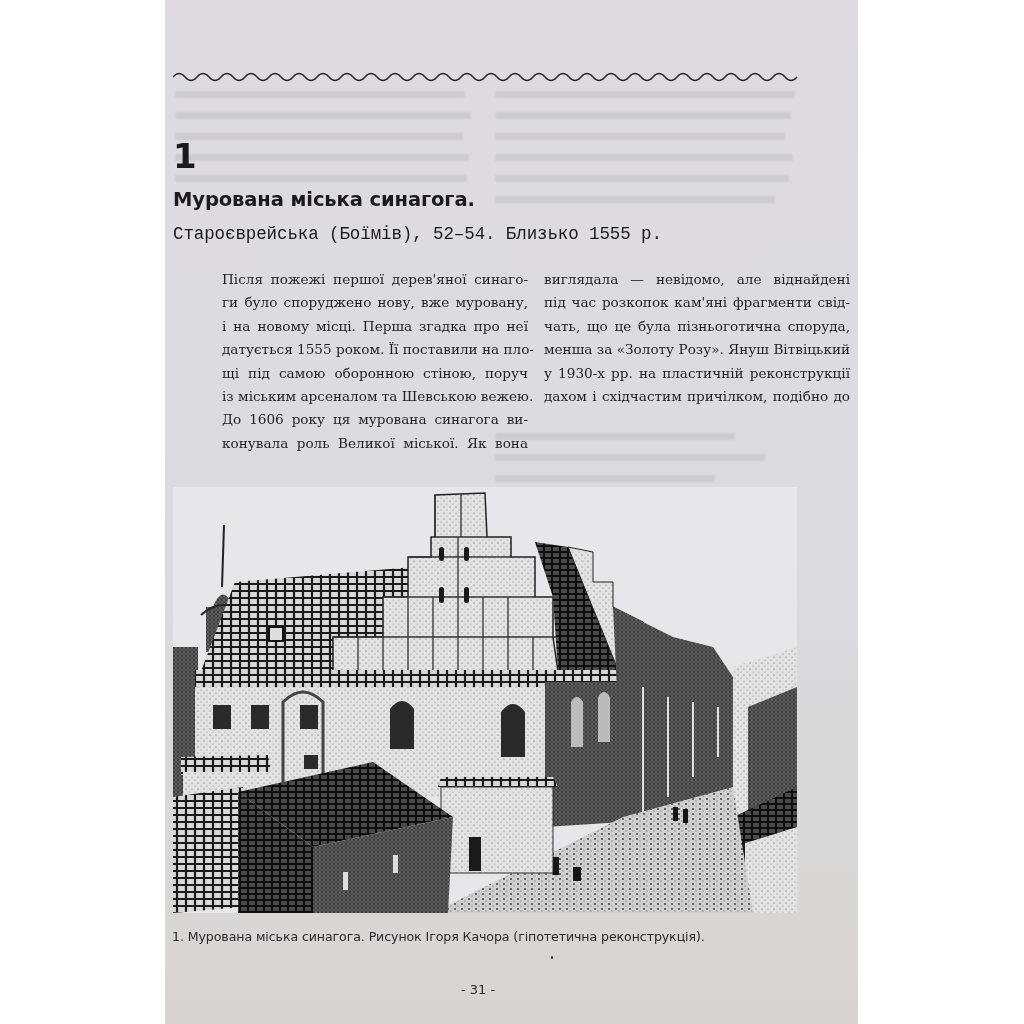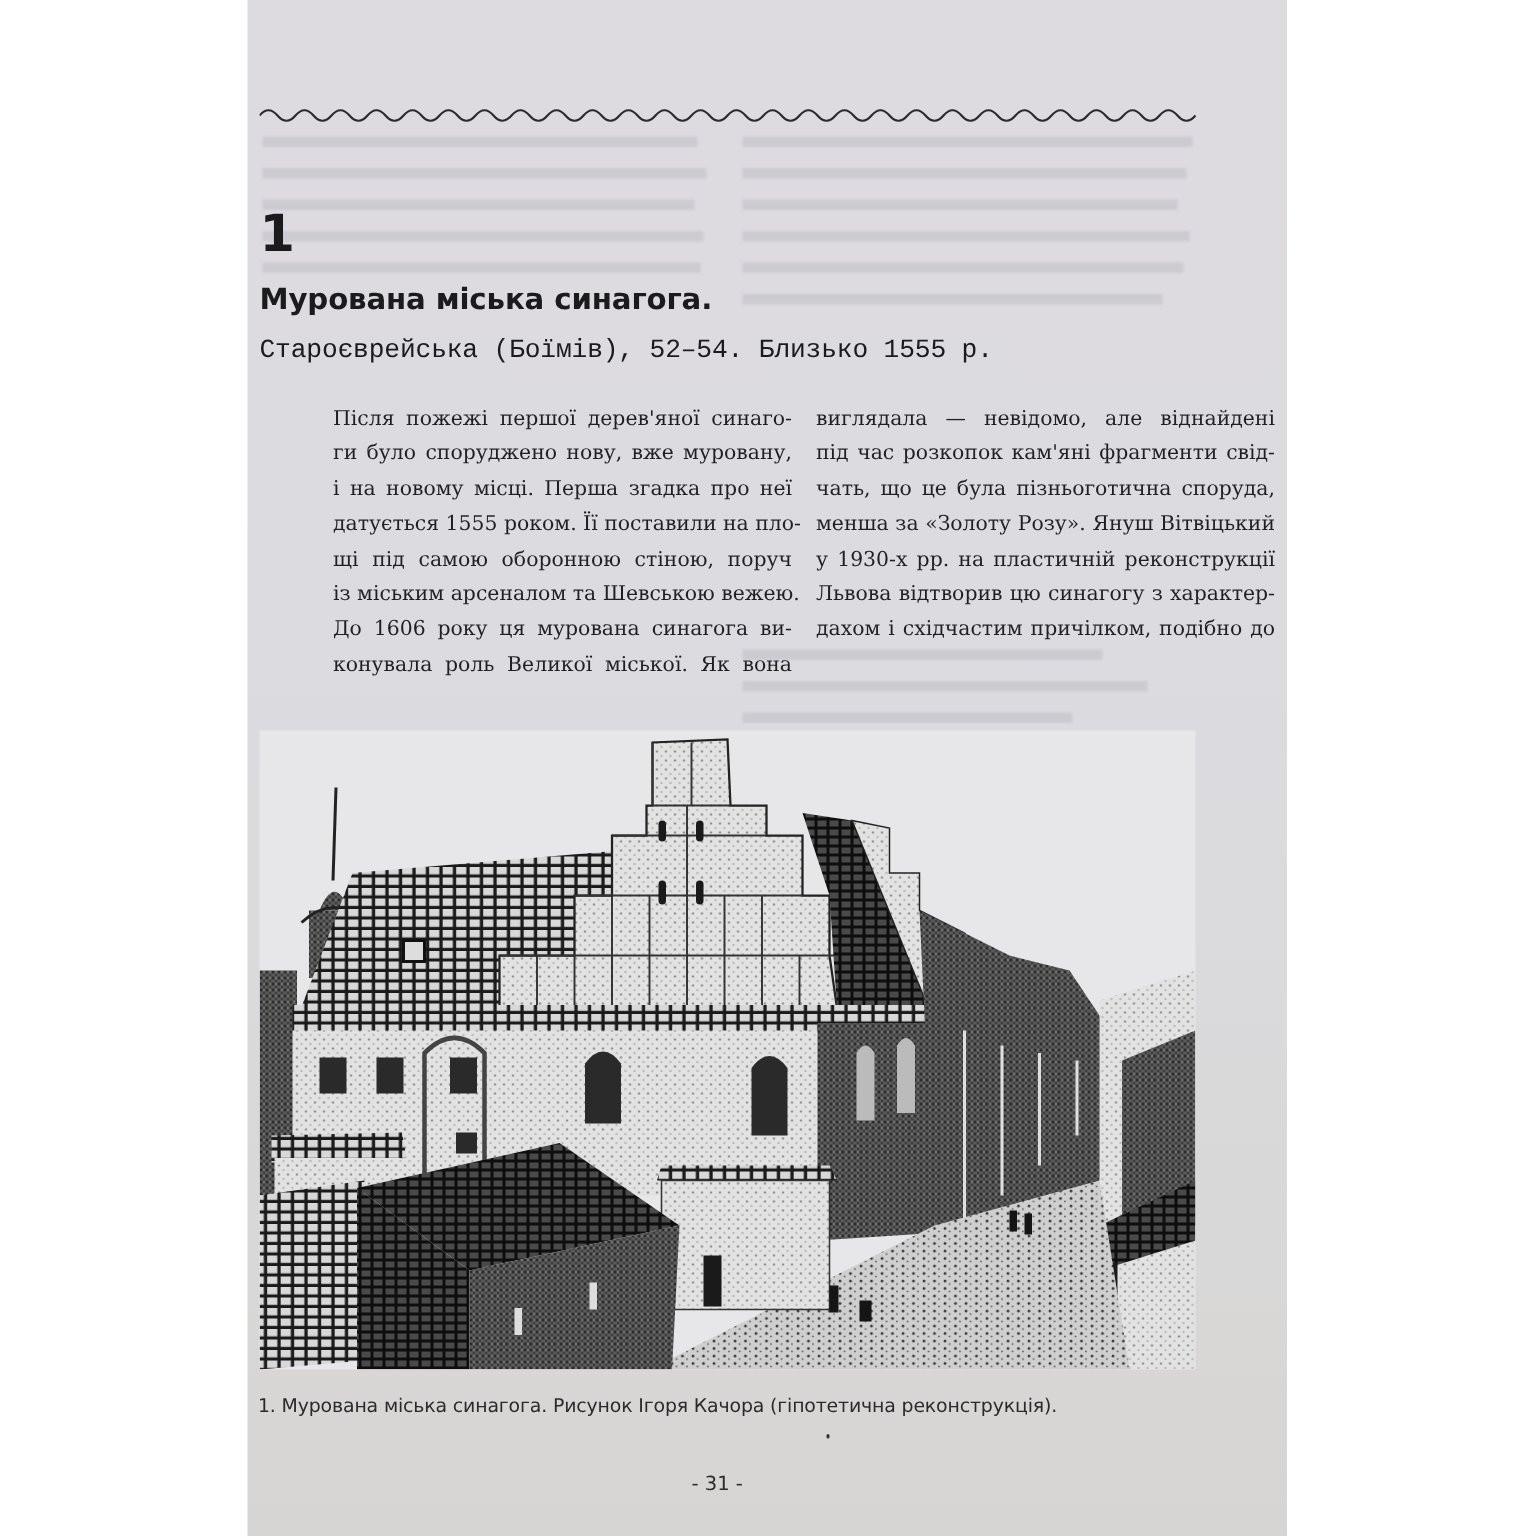--- a/index.html
+++ b/index.html
@@ -86,21 +86,20 @@
     <div>До 1606 року ця мурована синагога ви-</div>
     <div>конувала роль Великої міської. Як вона</div>
   </div>
 
   <div class="col col-right">
     <div>виглядала — невідомо, але віднайдені</div>
     <div>під час розкопок кам'яні фрагменти свід-</div>
     <div>чать, що це була пізньоготична споруда,</div>
     <div>менша за «Золоту Розу». Януш Вітвіцький</div>
     <div>у 1930-х рр. на пластичній реконструкції</div>
-    <div>Львова відтворив цю синагогу з характер-</div>
     <div>дахом і східчастим причілком, подібно до</div>
   </div>
 
   <div class="figure" title="Engraving-style drawing of the masonry city synagogue with stepped gable, tiled roof and a street of houses">
     <svg width="624" height="426" viewBox="0 0 624 426">
       <defs>
         <pattern id="tiles" width="9" height="7" patternUnits="userSpaceOnUse">
           <rect width="9" height="7" fill="#d8d8d8"></rect>
           <path d="M0 6 h9 M4 0 v6" stroke="#1a1a1a" stroke-width="2.2"></path>
         </pattern>

